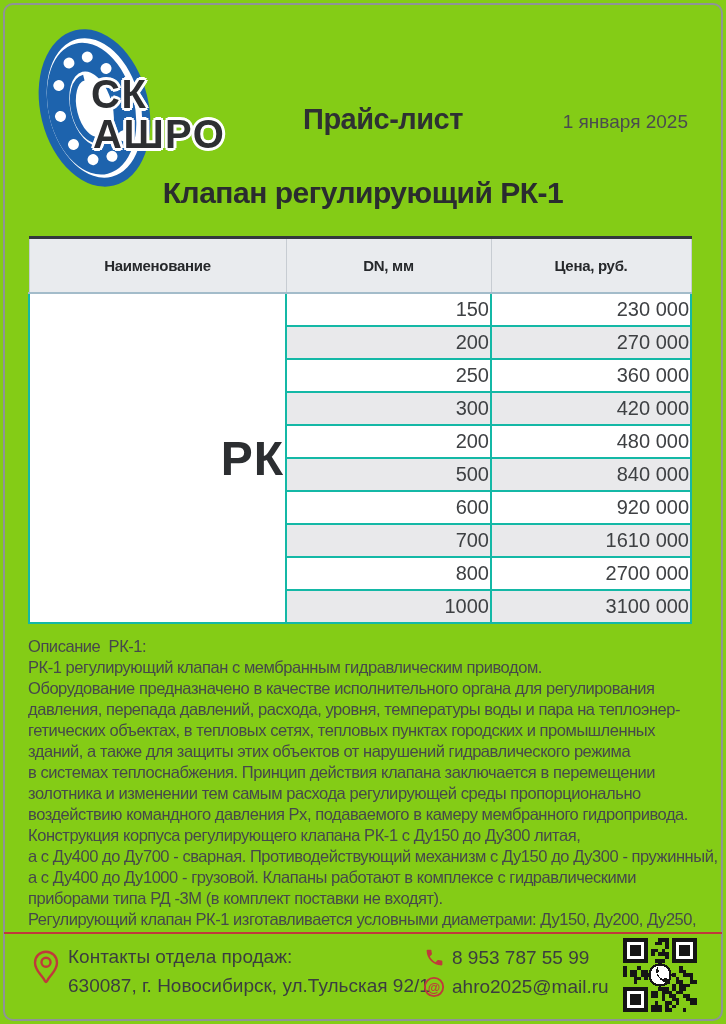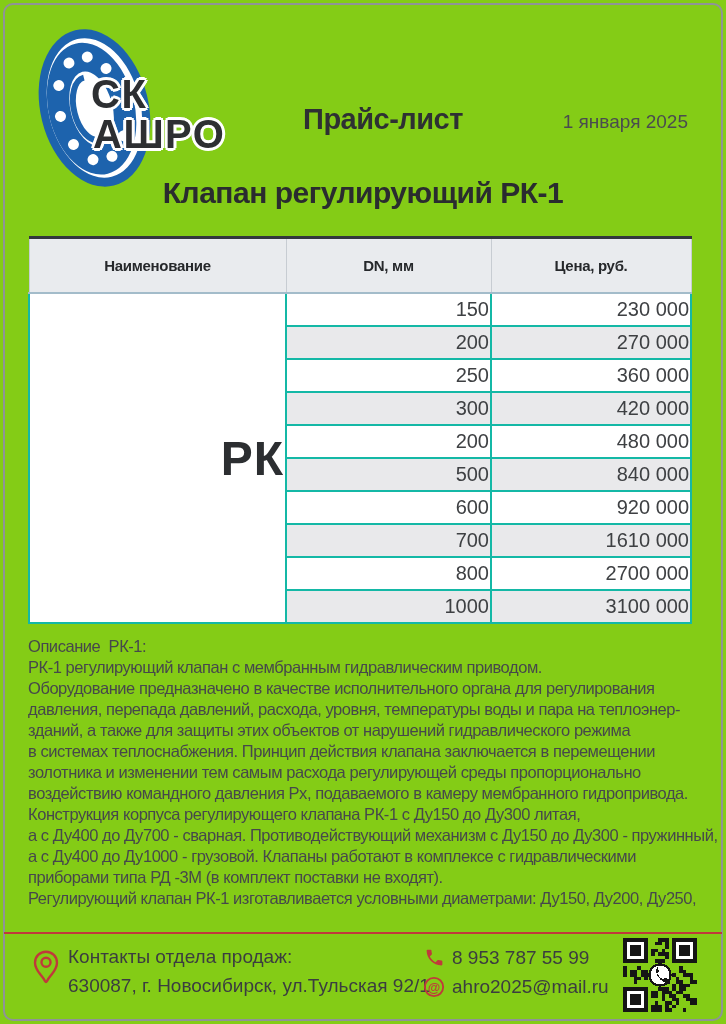--- a/index.html
+++ b/index.html
@@ -139,20 +139,21 @@
           <td class="data-cell">3100 000</td>
         </tr>
       </tbody>
   </table>
 
   <div class="description">
       <div class="desc-line">Описание  РК-1:</div>
       <div class="desc-line">РК-1 регулирующий клапан с мембранным гидравлическим приводом.</div>
       <div class="desc-line">Оборудование предназначено в качестве исполнительного органа для регулирования</div>
       <div class="desc-line">давления, перепада давлений, расхода, уровня, температуры воды и пара на теплоэнер-</div>
+      <div class="desc-line">гетических объектах, в тепловых сетях, тепловых пунктах городских и промышленных</div>
       <div class="desc-line">зданий, а также для защиты этих объектов от нарушений гидравлического режима</div>
       <div class="desc-line">в системах теплоснабжения. Принцип действия клапана заключается в перемещении</div>
       <div class="desc-line">золотника и изменении тем самым расхода регулирующей среды пропорционально</div>
       <div class="desc-line">воздействию командного давления Рх, подаваемого в камеру мембранного гидропривода.</div>
       <div class="desc-line">Конструкция корпуса регулирующего клапана РК-1 с Ду150 до Ду300 литая,</div>
       <div class="desc-line">а с Ду400 до Ду700 - сварная. Противодействующий механизм с Ду150 до Ду300 - пружинный,</div>
       <div class="desc-line">а с Ду400 до Ду1000 - грузовой. Клапаны работают в комплексе с гидравлическими</div>
       <div class="desc-line">приборами типа РД -3М (в комплект поставки не входят).</div>
       <div class="desc-line">Регулирующий клапан РК-1 изготавливается условными диаметрами: Ду150, Ду200, Ду250,</div>
     </div>

